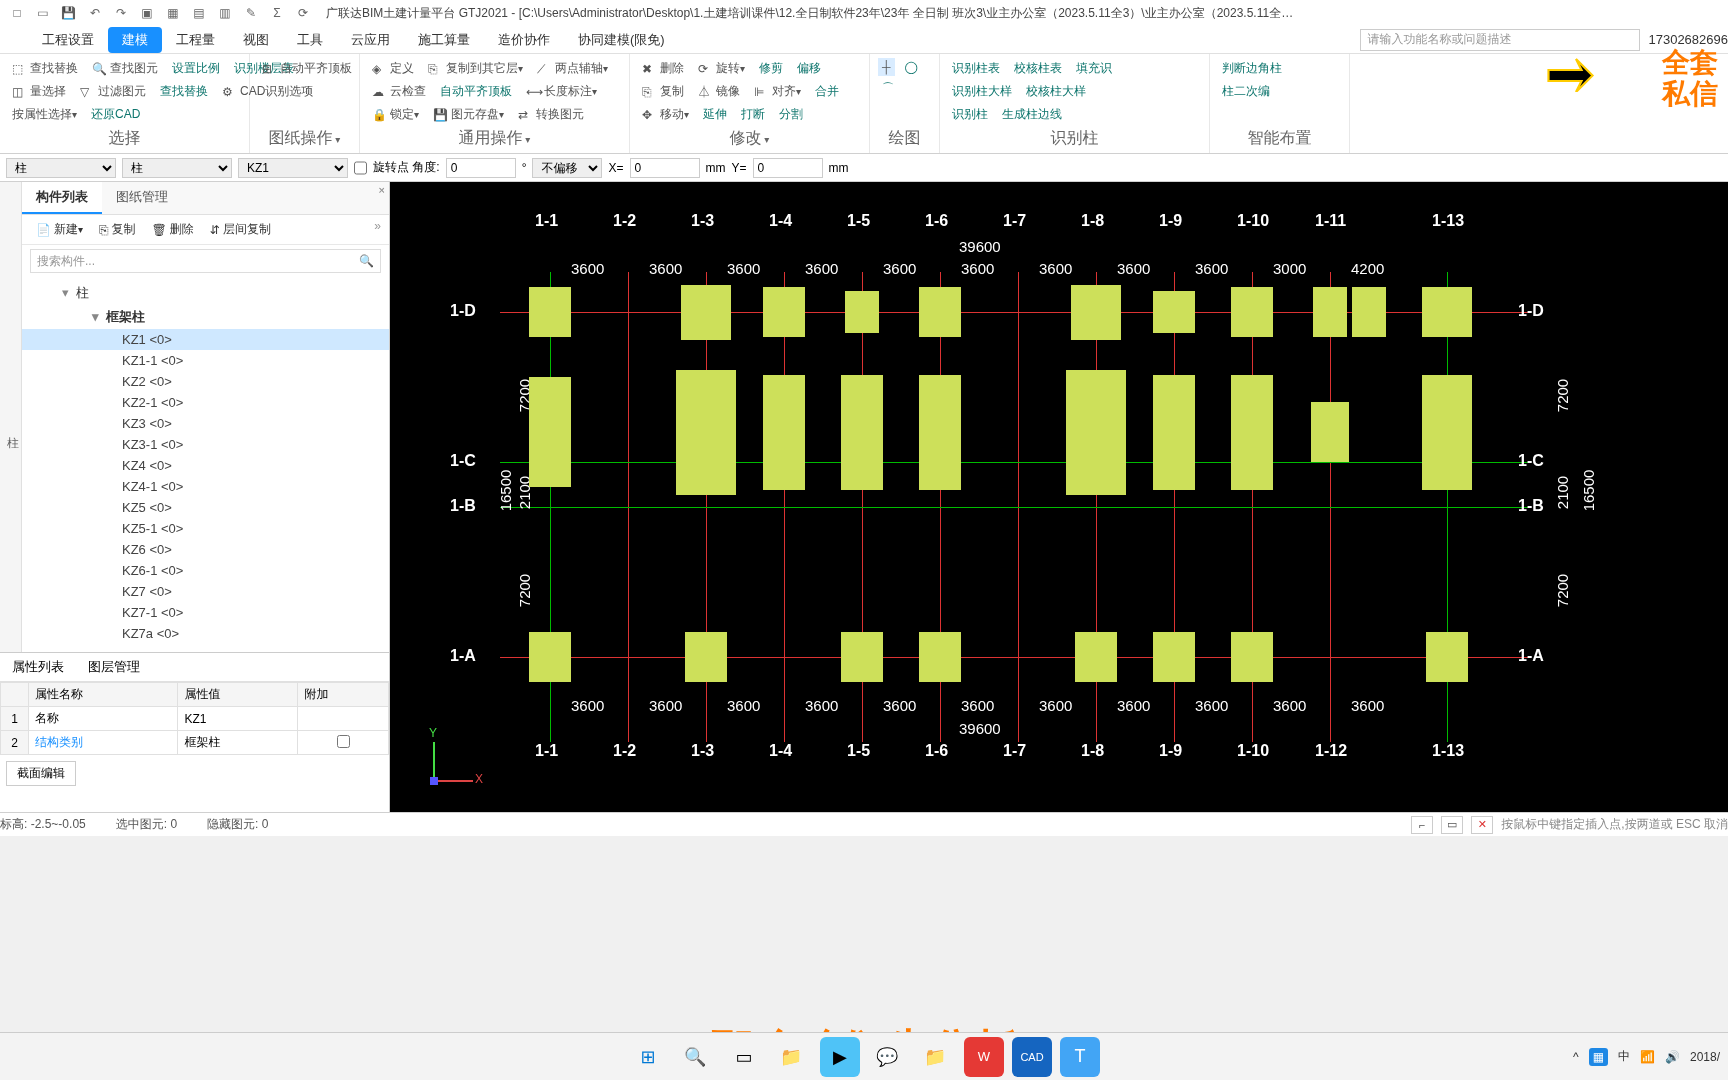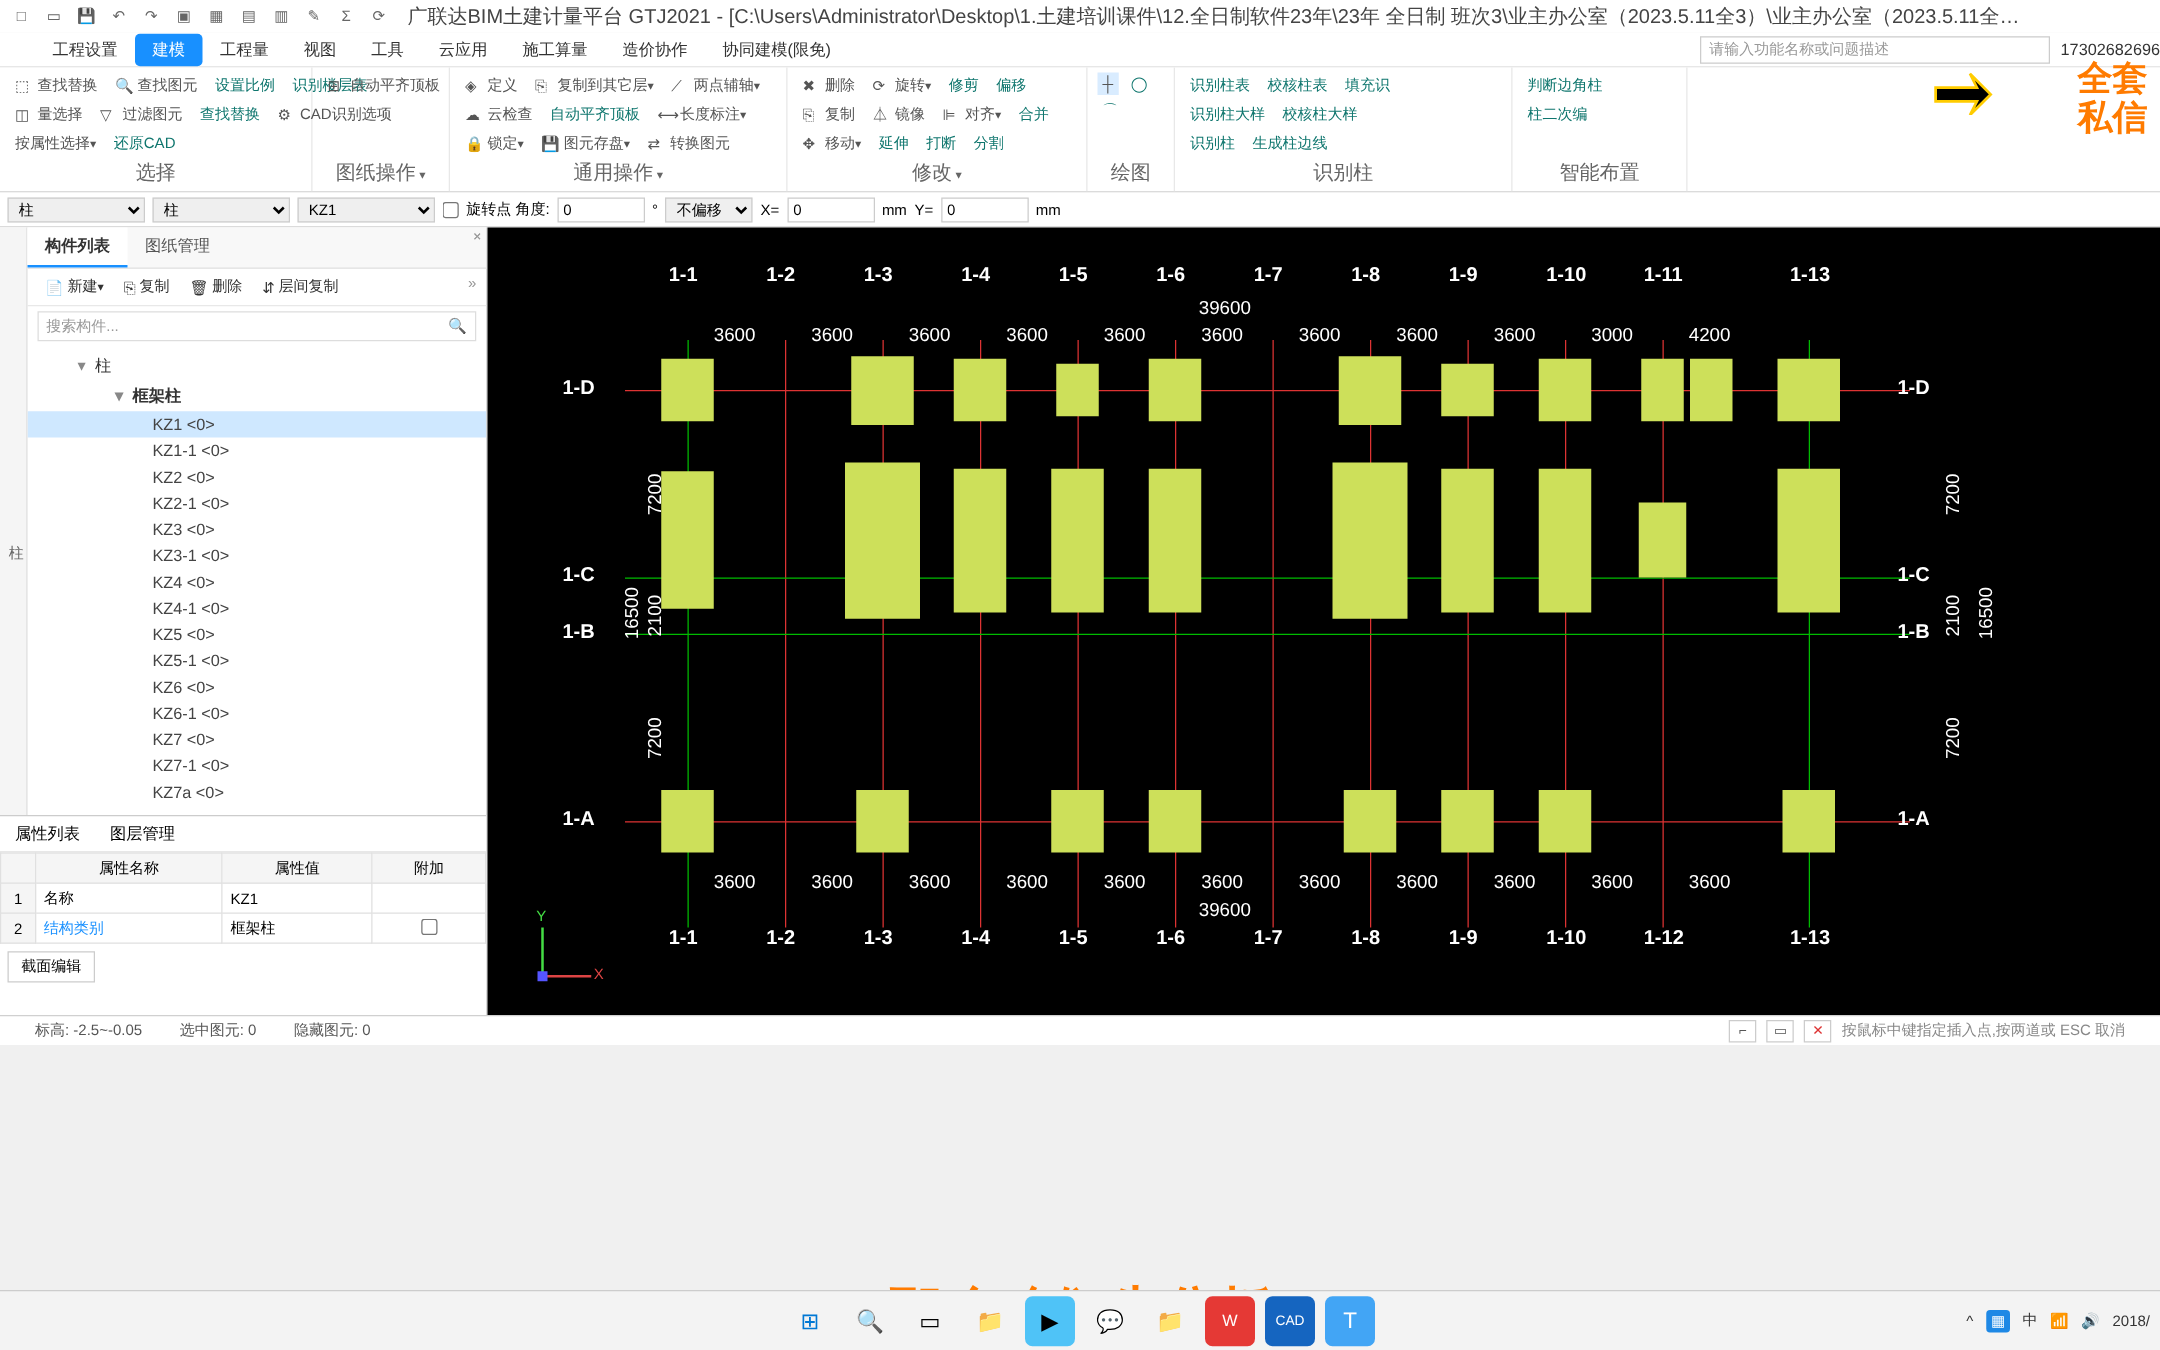--- a/index.html
+++ b/index.html
@@ -1,19 +1,19 @@
 <!DOCTYPE html>
 <html><head>
 <meta charset="utf-8">
 <style>
 * { margin: 0; padding: 0; box-sizing: border-box; font-family: "Microsoft YaHei", sans-serif; }
 body { width: 1728px; height: 1080px; background: #f0f0f0; overflow: hidden; position: relative; }
 .titlebar { height: 26px; background: #fff; display: flex; align-items: center; padding: 0 4px; font-size: 12px; color: #555; }
 .titlebar .tb-icon { width: 18px; height: 18px; margin: 0 4px; display: inline-flex; align-items: center; justify-content: center; color: #666; cursor: pointer; }
-.title-text { margin-left: 10px; font-size: 16px; color: #444; white-space: nowrap; overflow: hidden; text-overflow: ellipsis; flex: 1; }
+.title-text { margin-left: 10px; font-size: 12px; color: #444; white-space: nowrap; overflow: hidden; text-overflow: ellipsis; flex: 1; }
 .menubar { height: 28px; background: #fff; display: flex; align-items: center; border-bottom: 1px solid #e0e0e0; }
 .menu-item { padding: 4px 14px; font-size: 13px; color: #333; cursor: pointer; }
 .menu-item.active { background: #1890ff; color: #fff; border-radius: 4px; }
 .search-box { margin-left: auto; width: 280px; height: 22px; border: 1px solid #ccc; font-size: 12px; padding: 0 6px; color: #999; display: flex; align-items: center; }
 .phone { margin-left: 8px; font-size: 13px; color: #333; }
 .ribbon { height: 100px; background: #fff; border-bottom: 1px solid #d0d0d0; display: flex; }
 .ribbon-group { border-right: 1px solid #e8e8e8; padding: 4px 8px; display: flex; flex-direction: column; }
 .rg-row { display: flex; gap: 6px; margin-bottom: 2px; }
 .rg-item { display: flex; align-items: center; font-size: 12px; color: #555; padding: 2px 4px; cursor: pointer; white-space: nowrap; }
 .rg-item.disabled { color: #0f766e; }
@@ -41,40 +41,40 @@
 .tree-item.l2 { padding-left: 70px; font-weight: bold; }
 .tree-item.l3 { padding-left: 100px; color: #444; }
 .tree-item.selected { background: #cfe8ff; }
 .tree-item .exp { display: inline-block; width: 10px; margin-right: 4px; color: #888; }
 .prop-panel { border-top: 1px solid #ccc; background: #fff; }
 .prop-tabs { display: flex; border-bottom: 1px solid #e0e0e0; }
 .prop-tab { padding: 5px 12px; font-size: 13px; cursor: pointer; }
 .prop-tab.active { font-weight: normal; }
 .prop-table { width: 100%; font-size: 12px; border-collapse: collapse; }
 .prop-table th, .prop-table td { border: 1px solid #e0e0e0; padding: 3px 6px; text-align: left; }
-.prop-table th { background: #f5f5f5; font-weight: normal; text-align: center; }
+.prop-table th { background: #f5f5f5; font-weight: normal; }
 .prop-table .rownum { background: #f5f5f5; text-align: center; width: 28px; }
 .prop-foot { padding: 6px; }
 .prop-foot button { font-size: 12px; padding: 3px 10px; border: 1px solid #ccc; background: #fff; cursor: pointer; }
 .canvas { flex: 1; background: #000; position: relative; overflow: hidden; }
 .glabel { position: absolute; color: #fff; font-size: 16px; font-weight: bold; }
 .dim { position: absolute; color: #fff; font-size: 15px; }
 .gv-line { position: absolute; top: 48px; height: 504px; width: 1px; background: #0b0; }
 .gh-line { position: absolute; left: 80px; width: 1140px; height: 1px; background: #0b0; }
 .col-rect { position: absolute; background: #cde05a; }
 .axis-ind { position: absolute; left: 35px; bottom: 30px; }
 .axis-ind .yax { position: absolute; width: 2px; height: 40px; background: #4d4; bottom: 0; left: 8px; }
 .axis-ind .xax { position: absolute; height: 2px; width: 40px; background: #d44; bottom: 0; left: 8px; }
 .axis-ind .ylbl { position: absolute; bottom: 42px; left: 4px; color: #4d4; font-size: 12px; }
 .axis-ind .xlbl { position: absolute; bottom: -4px; left: 50px; color: #d44; font-size: 12px; }
 .axis-ind .orig { position: absolute; width: 8px; height: 8px; background: #55f; bottom: -3px; left: 5px; }
 .overlay-text { position: absolute; bottom: 0; left: 50%; transform: translateX(-50%); font-size: 44px; color: #ff7b00; font-weight: bold; white-space: nowrap; }
 .promo-hand { position: absolute; top: 48px; right: 130px; width: 55px; height: 45px; }
 .promo-text { position: absolute; top: 48px; right: 10px; font-size: 28px; color: #ff7b00; font-weight: bold; line-height: 1.1; }
-.statusbar { height: 24px; background: #fff; border-top: 1px solid #d0d0d0; display: flex; align-items: center; padding: 0 28px; font-size: 12px; color: #555; gap: 30px; }
+.statusbar { height: 24px; background: #fff; border-top: 1px solid #d0d0d0; display: flex; align-items: center; padding: 0 0; font-size: 12px; color: #555; gap: 30px; }
 .statusbar .sb-mid { margin-left: auto; display: flex; gap: 8px; align-items: center; }
 .sb-btn { width: 22px; height: 18px; border: 1px solid #ccc; display: inline-flex; align-items: center; justify-content: center; cursor: pointer; font-size: 11px; }
 .taskbar { position: absolute; bottom: 0; left: 0; right: 0; height: 48px; background: #f3f3f3; border-top: 1px solid #ccc; display: flex; align-items: center; justify-content: center; gap: 8px; }
 .task-icon { width: 40px; height: 40px; border-radius: 6px; display: flex; align-items: center; justify-content: center; font-size: 18px; cursor: pointer; }
 .task-tray { position: absolute; right: 8px; display: flex; align-items: center; gap: 10px; font-size: 12px; color: #333; }
 .lp-wrap { display: flex; height: 470px; }
 .close-x { position: absolute; right: 4px; top: 2px; font-size: 11px; color: #999; cursor: pointer; }
 </style>
 </head>
 <body>

